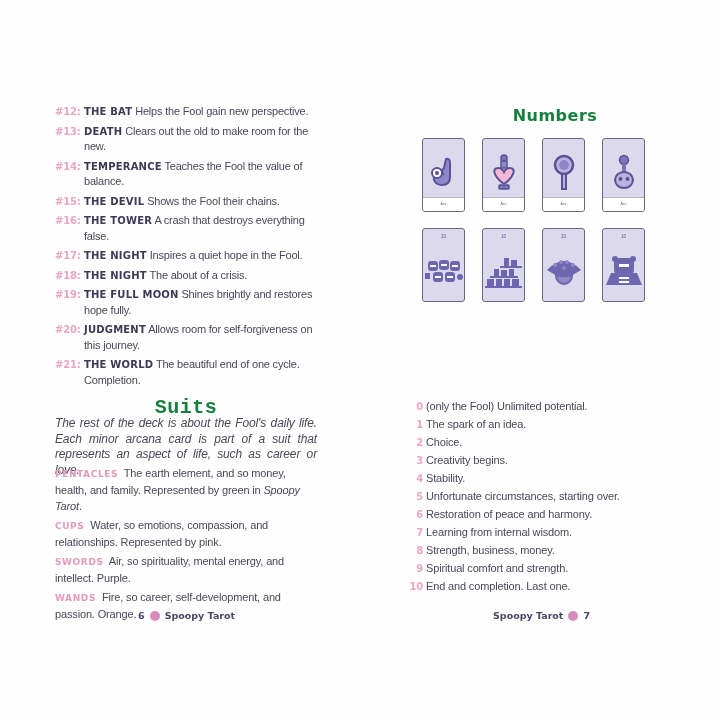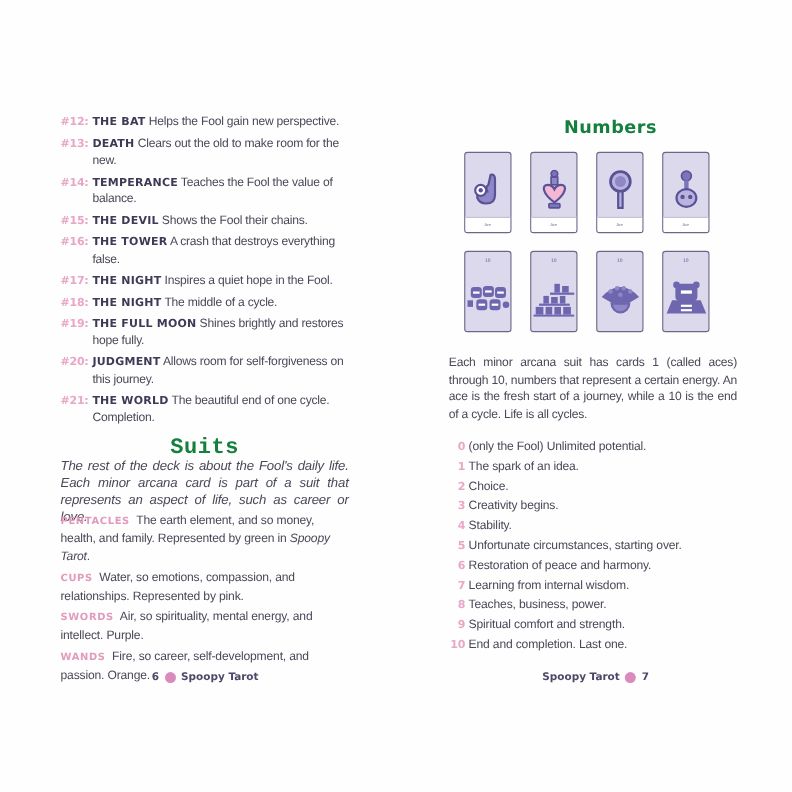--- a/index.html
+++ b/index.html
@@ -50,21 +50,21 @@
 <body>
 
 <div class="page page-left">
   <div class="arcana-list">
     <div class="arcana-item"><span class="arcana-num">#12:</span><span class="arcana-name">THE BAT</span><span class="arcana-desc"> Helps the Fool gain new perspective.</span></div>
     <div class="arcana-item"><span class="arcana-num">#13:</span><span class="arcana-name">DEATH</span><span class="arcana-desc"> Clears out the old to make room for the new.</span></div>
     <div class="arcana-item"><span class="arcana-num">#14:</span><span class="arcana-name">TEMPERANCE</span><span class="arcana-desc"> Teaches the Fool the value of balance.</span></div>
     <div class="arcana-item"><span class="arcana-num">#15:</span><span class="arcana-name">THE DEVIL</span><span class="arcana-desc"> Shows the Fool their chains.</span></div>
     <div class="arcana-item"><span class="arcana-num">#16:</span><span class="arcana-name">THE TOWER</span><span class="arcana-desc"> A crash that destroys everything false.</span></div>
     <div class="arcana-item"><span class="arcana-num">#17:</span><span class="arcana-name">THE NIGHT</span><span class="arcana-desc"> Inspires a quiet hope in the Fool.</span></div>
-    <div class="arcana-item"><span class="arcana-num">#18:</span><span class="arcana-name">THE NIGHT</span><span class="arcana-desc"> The middle of a cycle.</span></div>
+    <div class="arcana-item"><span class="arcana-num">#18:</span><span class="arcana-name">THE NIGHT</span><span class="arcana-desc"> The about of a crisis.</span></div>
     <div class="arcana-item"><span class="arcana-num">#19:</span><span class="arcana-name">THE FULL MOON</span><span class="arcana-desc"> Shines brightly and restores hope fully.</span></div>
     <div class="arcana-item"><span class="arcana-num">#20:</span><span class="arcana-name">JUDGMENT</span><span class="arcana-desc"> Allows room for self-forgiveness on this journey.</span></div>
     <div class="arcana-item"><span class="arcana-num">#21:</span><span class="arcana-name">THE WORLD</span><span class="arcana-desc"> The beautiful end of one cycle. Completion.</span></div>
   </div>
 
   <div class="section-title suits-title">Suits</div>
   <div class="suits-intro">The rest of the deck is about the Fool's daily life. Each minor arcana card is part of a suit that represents an aspect of life, such as career or love.</div>
 
   <div class="suit-list">
     <div class="suit-item"><span class="suit-name">PENTACLES</span> <span>The earth element, and so money, health, and family. Represented by green in </span><span class="suit-em">Spoopy Tarot</span><span>.</span></div>
@@ -205,32 +205,31 @@
                 <rect x="14" y="9" width="10" height="3"></rect>
                 <rect x="14" y="22" width="10" height="2"></rect>
                 <rect x="14" y="26" width="10" height="2"></rect>
               </g>
             </svg>
         </div>
       </div>
     </div>
   </div>
 
-  <div class="numbers-intro">Each minor arcana suit has cards 1 (called aces) through 10, numbers that represent a certain energy. An ace is the fresh start of a journey, while a 10 is the end of a cycle. Life is all cycles.</div>
 
   <div class="number-list">
     <div class="number-item"><span class="number-num">0</span><span>(only the Fool) Unlimited potential.</span></div>
     <div class="number-item"><span class="number-num">1</span><span>The spark of an idea.</span></div>
     <div class="number-item"><span class="number-num">2</span><span>Choice.</span></div>
     <div class="number-item"><span class="number-num">3</span><span>Creativity begins.</span></div>
     <div class="number-item"><span class="number-num">4</span><span>Stability.</span></div>
     <div class="number-item"><span class="number-num">5</span><span>Unfortunate circumstances, starting over.</span></div>
     <div class="number-item"><span class="number-num">6</span><span>Restoration of peace and harmony.</span></div>
     <div class="number-item"><span class="number-num">7</span><span>Learning from internal wisdom.</span></div>
-    <div class="number-item"><span class="number-num">8</span><span>Teaches, business, power.</span></div>
+    <div class="number-item"><span class="number-num">8</span><span>Strength, business, money.</span></div>
     <div class="number-item"><span class="number-num">9</span><span>Spiritual comfort and strength.</span></div>
     <div class="number-item"><span class="number-num">10</span><span>End and completion. Last one.</span></div>
   </div>
 
   <div class="footer footer-right">
     <span>Spoopy Tarot</span>
     <span class="dot"></span>
     <span>7</span>
   </div>
 </div>

